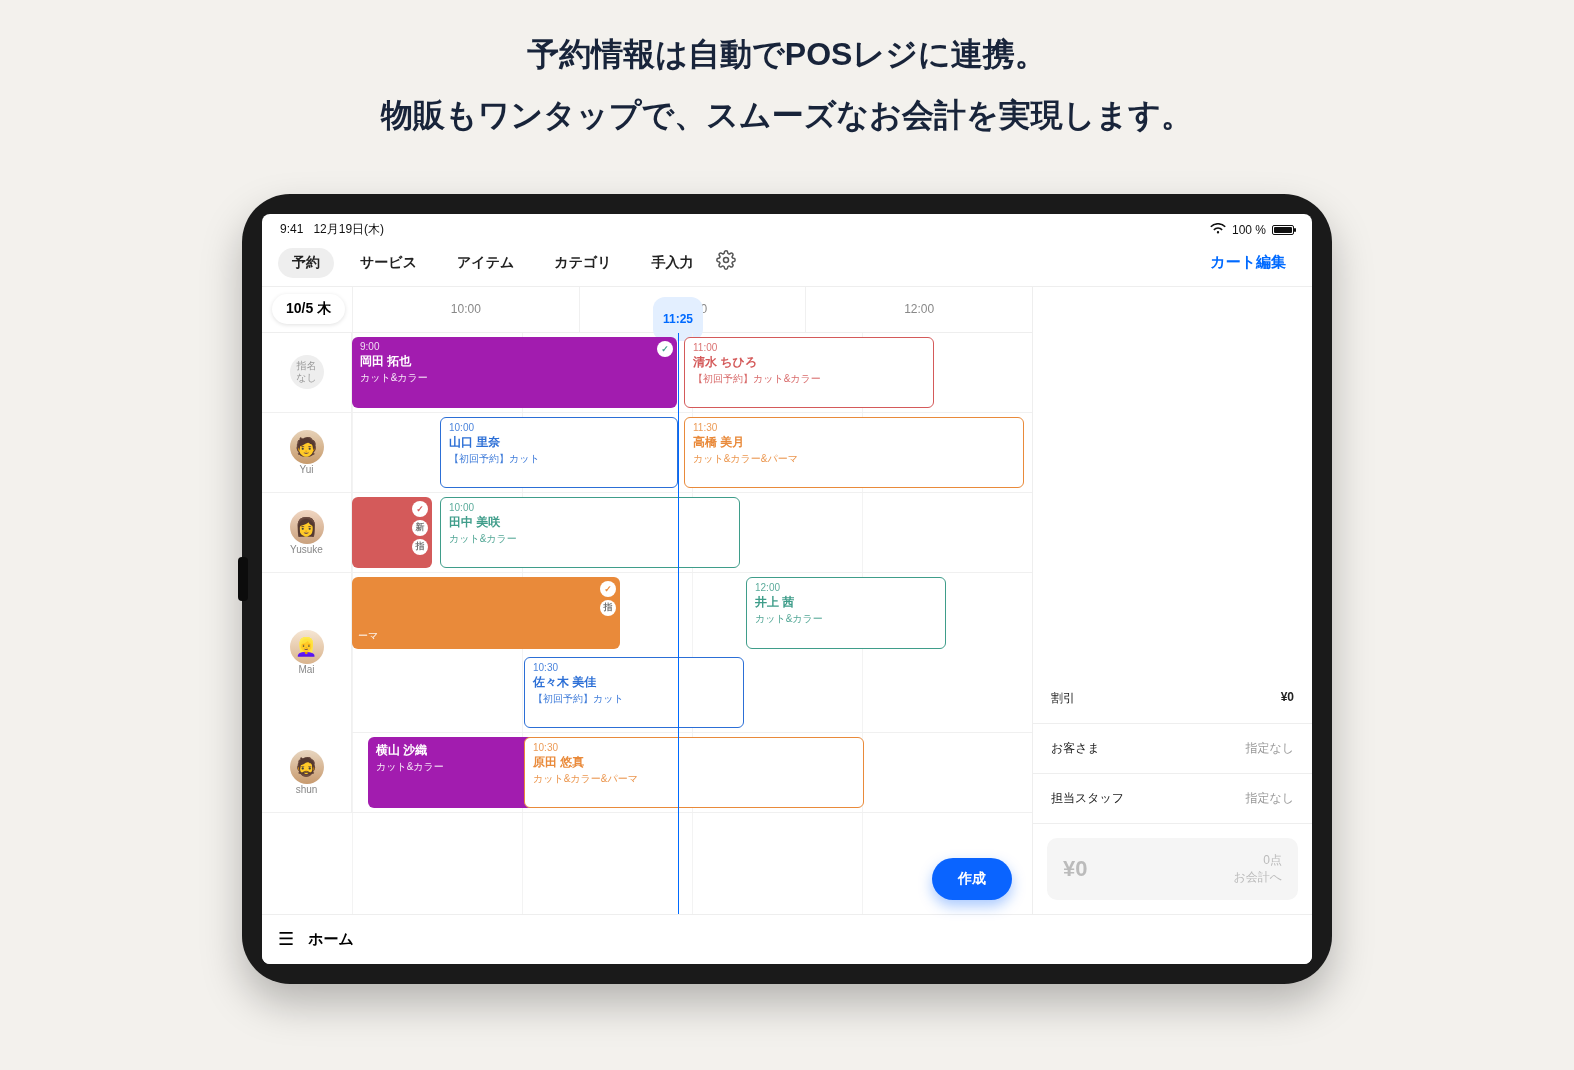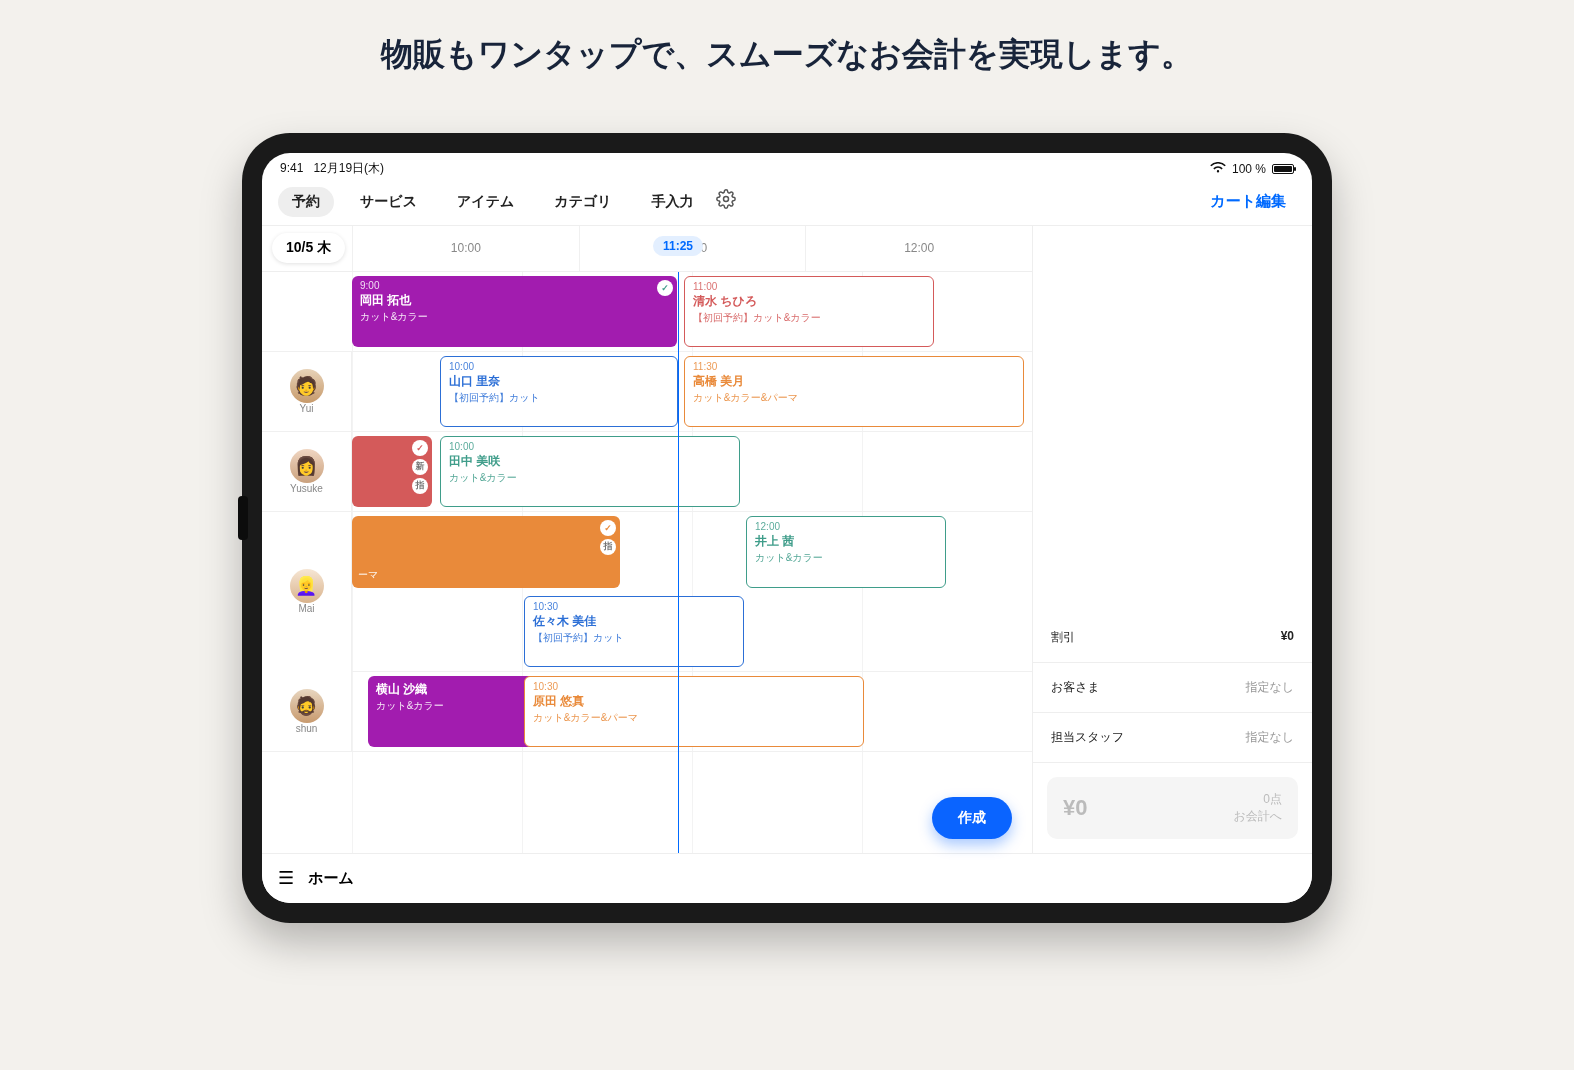--- a/index.html
+++ b/index.html
@@ -31,21 +31,21 @@
   .tablet::before {
     content:"";
     position:absolute;
     left:-4px; top: 46%;
     width:10px; height:44px;
     background:#0c0c0c; border-radius:4px;
   }
   .screen {
     width: 100%; height: 100%;
     background: #fff;
-    border-radius: 28px;
+    border-radius: 8px;
     overflow: hidden;
     position: relative;
     display: flex;
     flex-direction: column;
   }
   
   .statusbar {
     height: 26px;
     font-size: 12px;
     display:flex; align-items:center; justify-content:space-between;
@@ -119,21 +119,21 @@
   .hour {
     flex:1;
     font-size:12px; color:#888;
     display:flex; align-items:center; justify-content:center;
     border-left:1px solid #f0f0f0;
   }
   .now-chip {
     position:absolute; top:10px;
     background:#e3efff; color:#006aff;
     font-size:12px; font-weight:700;
-    padding:3px 10px; border-radius:12px;
+    padding:15px 10px; border-radius:12px;
     transform:translateX(-50%);
   }
   .now-line {
     position:absolute; top:46px; bottom:0;
     width:1px; background:#006aff;
     z-index:20;
   }
 
   .grid {
     position:absolute; left:90px; right:0; top:46px; bottom:0;
@@ -250,20 +250,21 @@
     gap:14px;
     background:#fff;
   }
   .hamburger { font-size:18px; cursor:pointer; }
   .home-label { font-weight:700; font-size:15px; }
 </style>
 </head>
 <body>
 
 <div class="headline">
+  <div>予約情報は自動でPOSレジに連携。</div>
   <div>物販もワンタップで、スムーズなお会計を実現します。</div>
 </div>
 
 <div class="tablet">
   <div class="screen">
 
     <div class="statusbar">
       <div>
         <span>9:41</span>
         &nbsp;
@@ -320,20 +321,24 @@
         <div class="grid">
           <div class="gridcol"></div>
             <div class="gridcol"></div>
             <div class="gridcol"></div>
             <div class="gridcol"></div>
         </div>
 
         <div class="rows">
 
           <div class="row">
+            <div class="staffcell">
+              <div class="avatar placeholder" style="white-space:pre-line">指名
+なし</div>
+            </div>
             <div class="lane">
               <div class="appt solid teal" style="left:0; width:325px">
                 <div class="time">9:00</div>
                 <div class="name">岡田 拓也</div>
                 <div class="svc">カット&amp;カラー</div>
                 <div class="badges">
                     <span class="badge check">✓</span>
                   </div>
               </div>
               <div class="appt outline red" style="left:332px; width:250px">

